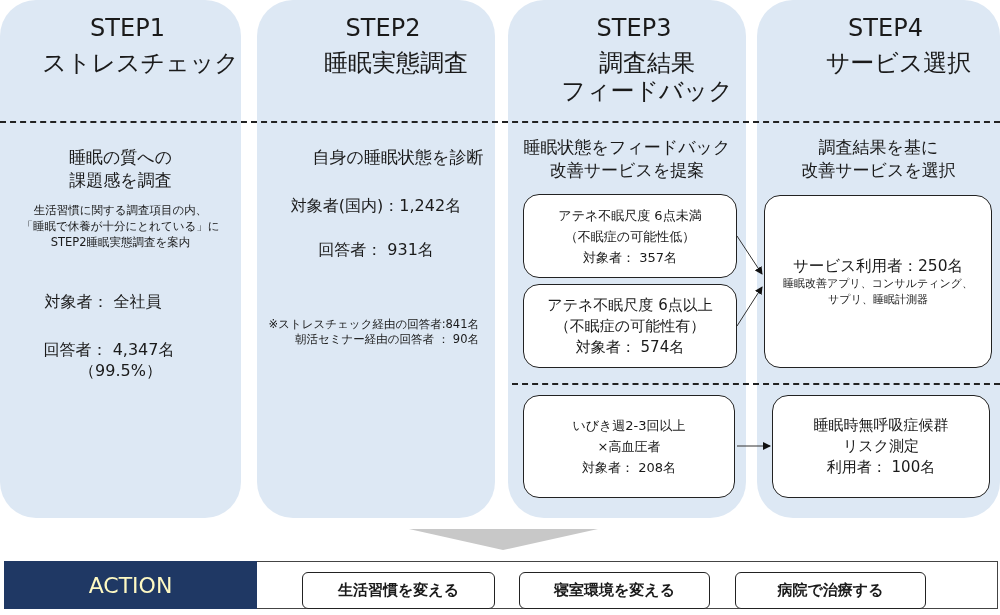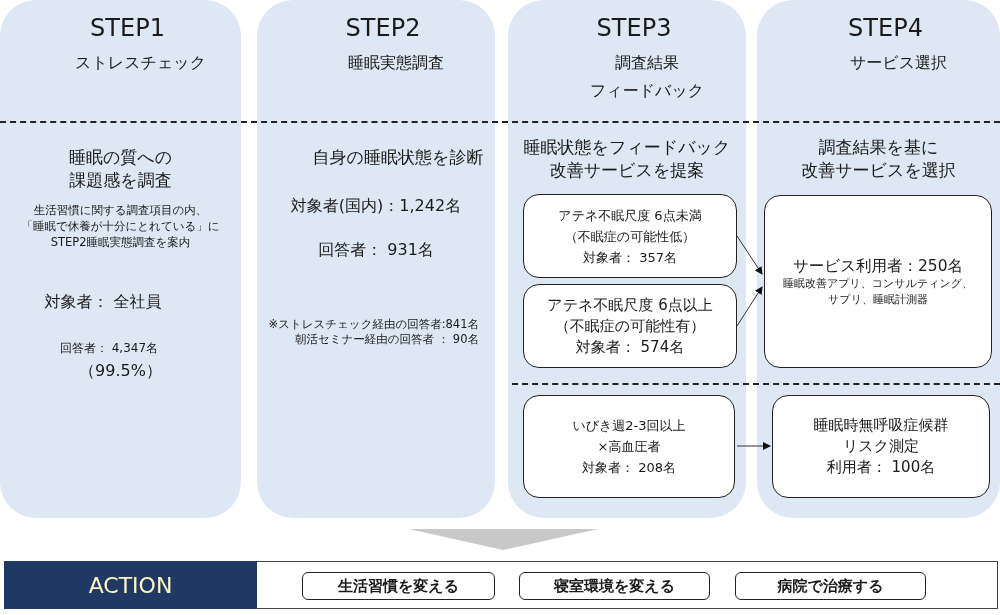--- a/index.html
+++ b/index.html
@@ -5,34 +5,34 @@
   html, body { margin: 0; padding: 0; background: #ffffff; }
   body { width: 1000px; height: 615px; position: relative; overflow: hidden;
          font-family: "DejaVu Sans", "Liberation Sans", sans-serif; color: #1a1a1a; }
   .col { position: absolute; top: 0; height: 518px; background: #dde8f4; border-radius: 36px; }
   #c1 { left: 0; width: 241px; }
   #c2 { left: 257px; width: 238px; }
   #c3 { left: 508px; width: 238px; }
   #c4 { left: 757px; width: 243px; }
   .title { position: absolute; left: 0; right: 0; text-align: center; }
   .step { top: 14px; font-size: 24px; padding-left: 14px; }
-  .sub { top: 50px; font-size: 16px; line-height: 26px; padding-left: 40px; }
+  .sub { top: 50px; font-size: 24px; line-height: 26px; padding-left: 40px; }
   .hdash { position: absolute; left: 0; width: 1000px; top: 121px; border-top: 2px dashed #222; }
   .hdash2 { position: absolute; left: 512px; width: 488px; top: 383px; border-top: 2px dashed #222; }
   .t { position: absolute; text-align: center; white-space: nowrap; }
   .box { position: absolute; background: #fff; border: 1.5px solid #222; border-radius: 16px;
          text-align: center; box-sizing: border-box; display: flex; flex-direction: column;
          justify-content: center; }
   .box span { display: block; white-space: nowrap; }
   .action-bar { position: absolute; left: 4px; top: 561px; width: 994px; height: 48px;
                 border: 1px solid #444; box-sizing: border-box; }
   .action-label { position: absolute; left: 4px; top: 561px; width: 253px; height: 48px;
                   background: #1f3864; color: #fef9c3; font-size: 22px; display: flex;
                   align-items: center; justify-content: center; }
-  .pill { position: absolute; top: 572px; height: 28px; border: 1px solid #222; border-radius: 6px;
+  .pill { position: absolute; top: 572px; height: 37px; border: 1px solid #222; border-radius: 6px;
           background: #fff; font-size: 15px; font-weight: bold; display: flex; align-items: center;
           justify-content: center; box-sizing: border-box; cursor: pointer; }
   svg.overlay { position: absolute; left: 0; top: 0; }
 </style>
 </head>
 <body>
 
 <div class="col" id="c1">
   <div class="title step">STEP1</div>
   <div class="title sub">ストレスチェック</div>
@@ -57,21 +57,21 @@
 <div class="t" style="left:0;width:241px;top:146px;font-size:17px;line-height:23px">
   <div>睡眠の質への</div>
   <div>課題感を調査</div>
 </div>
 <div class="t" style="left:0;width:241px;top:202px;font-size:11.5px;line-height:16px">
   <div>生活習慣に関する調査項目の内、</div>
   <div>「睡眠で休養が十分にとれている」に</div>
   <div>STEP2睡眠実態調査を案内</div>
 </div>
 <div class="t" style="left:0;width:206px;top:292px;font-size:16px">対象者： 全社員</div>
-<div class="t" style="left:0;width:218px;top:340px;font-size:12px">回答者： 4,347名</div>
+<div class="t" style="left:0;width:218px;top:340px;font-size:16px">回答者： 4,347名</div>
 <div class="t" style="left:0;width:241px;top:361px;font-size:16px">（99.5%）</div>
 
 <div class="t" style="left:257px;width:282px;top:146px;font-size:17px">自身の睡眠状態を診断</div>
 <div class="t" style="left:257px;width:238px;top:196px;font-size:16px">対象者(国内)：1,242名</div>
 <div class="t" style="left:257px;width:238px;top:240px;font-size:16px">回答者： 931名</div>
 <div class="t" style="left:257px;width:238px;top:317px;font-size:11.5px;line-height:15px;text-align:right;width:222px">
   <div>※ストレスチェック経由の回答者:841名</div>
   <div>朝活セミナー経由の回答者 ： 90名</div>
 </div>
 

